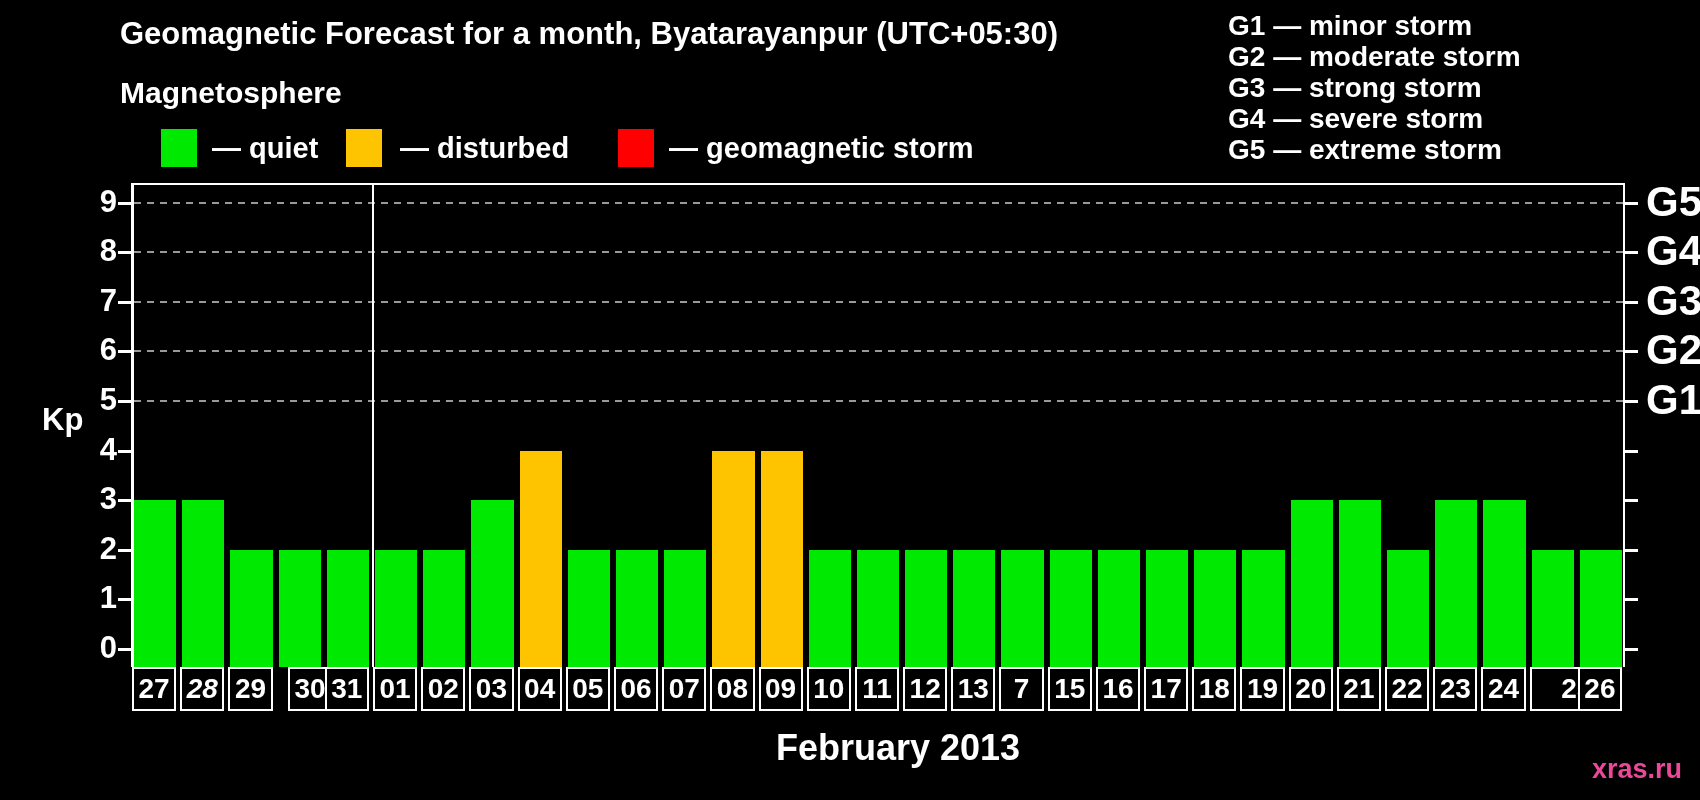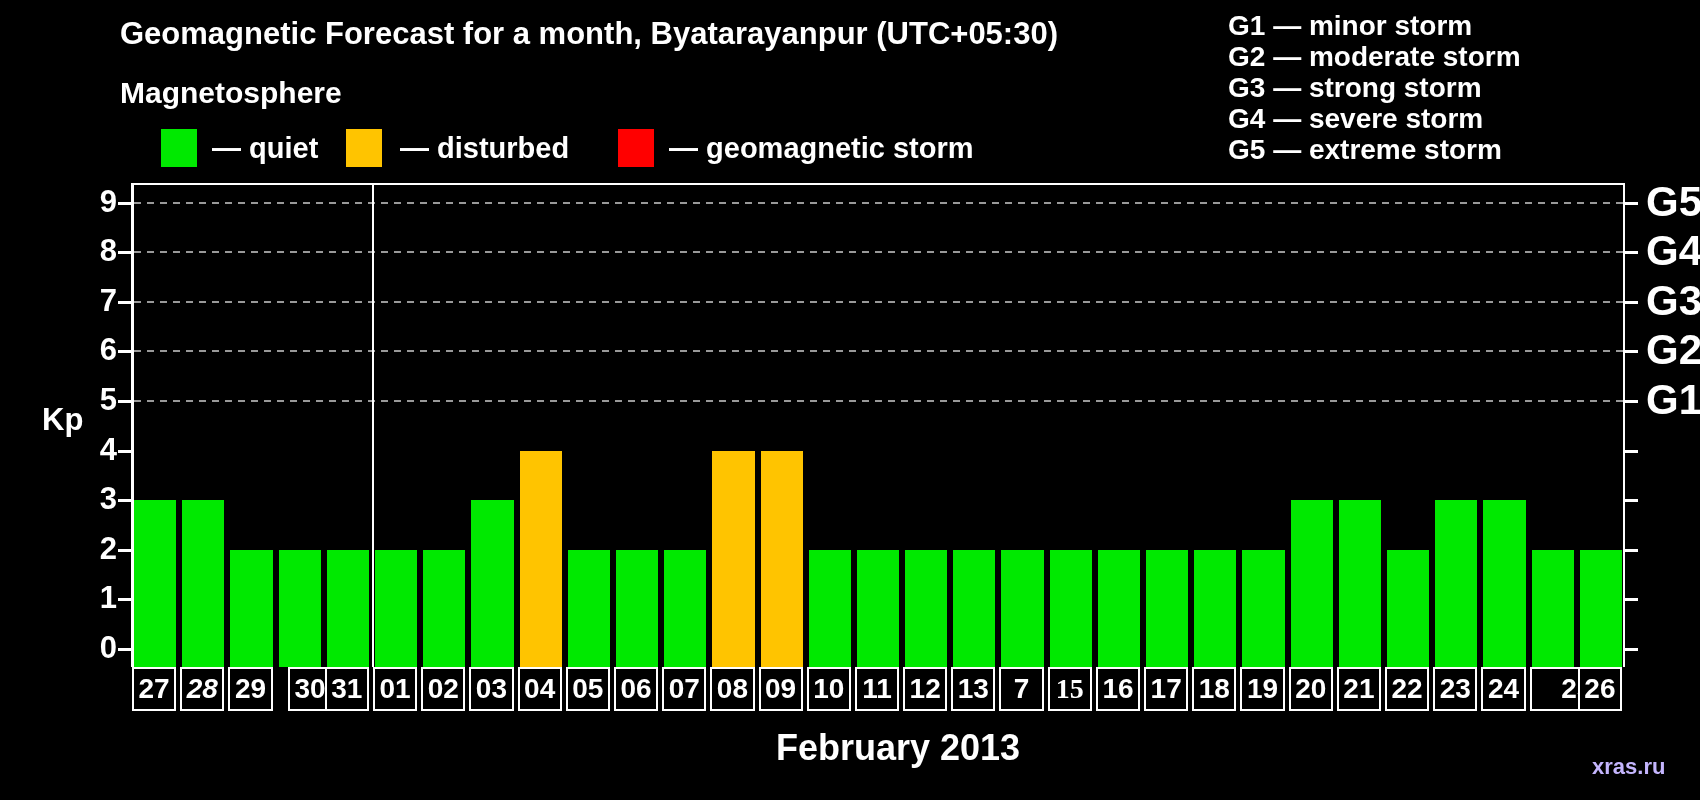--- a/index.html
+++ b/index.html
@@ -32,21 +32,21 @@
   .ytick { position:absolute; width:13px; height:3px; background:#fff; }
   .ynum { position:absolute; left:0; width:117px; text-align:right; font-size:31px; transform:translateY(-52%); }
   .glab { position:absolute; left:1646px; font-size:42px; transform:translateY(-52%); }
   .kp-label { position:absolute; left:42px; top:402px; font-size:31px; }
 
   .dayrow { position:absolute; left:131px; top:667px; width:1494px; height:46px; }
   .daycell { position:absolute; top:0; height:40px; border:2px solid #fff; background:#000;
              font-size:28px; text-align:center; line-height:40px; color:#fff; }
 
   .month { position:absolute; top:727px; left:898px; transform:translateX(-50%); font-size:36px; white-space:nowrap; }
-  .watermark { position:absolute; left:1592px; top:754px; font-size:22px; color:#c4b5fd; }
+  .watermark { position:absolute; left:1592px; top:754px; font-size:27px; color:#ec4899; }
 </style>
 </head>
 <body>
 
 <div class="canvas">
 
   <div class="title">Geomagnetic Forecast for a month, Byatarayanpur (UTC+05:30)</div>
 
   <div class="g-legend">
     <div class="g-legend-item">G1 — minor storm</div>
@@ -129,21 +129,21 @@
       <div class="daycell" style="left: 434.742px; width: 40.1935px;">05</div>
       <div class="daycell" style="left: 482.935px; width: 40.1935px;">06</div>
       <div class="daycell" style="left: 531.129px; width: 40.1935px;">07</div>
       <div class="daycell" style="left: 579.323px; width: 40.1935px;">08</div>
       <div class="daycell" style="left: 627.516px; width: 40.1935px;">09</div>
       <div class="daycell" style="left: 675.71px; width: 40.1935px;">10</div>
       <div class="daycell" style="left: 723.903px; width: 40.1935px;">11</div>
       <div class="daycell" style="left: 772.097px; width: 40.1935px;">12</div>
       <div class="daycell" style="left: 820.29px; width: 40.1935px;">13</div>
       <div class="daycell" style="left: 868.484px; width: 40.1935px;">7</div>
-      <div class="daycell" style="left: 916.677px; width: 40.1935px; font-family: Liberation Serif, serif;">15</div>
+      <div class="daycell" style="left: 916.677px; width: 40.1935px;">15</div>
       <div class="daycell" style="left: 964.871px; width: 40.1935px;">16</div>
       <div class="daycell" style="left: 1013.06px; width: 40.1935px;">17</div>
       <div class="daycell" style="left: 1061.26px; width: 40.1935px;">18</div>
       <div class="daycell" style="left: 1109.45px; width: 40.1935px;">19</div>
       <div class="daycell" style="left: 1157.65px; width: 40.1935px;">20</div>
       <div class="daycell" style="left: 1205.84px; width: 40.1935px;">21</div>
       <div class="daycell" style="left: 1254.03px; width: 40.1935px;">22</div>
       <div class="daycell" style="left: 1302.23px; width: 40.1935px;">23</div>
       <div class="daycell" style="left: 1350.42px; width: 40.1935px;">24</div>
       <div class="daycell" style="left: 1398.61px; width: 40.1935px; padding-left: 25px;">25</div>

